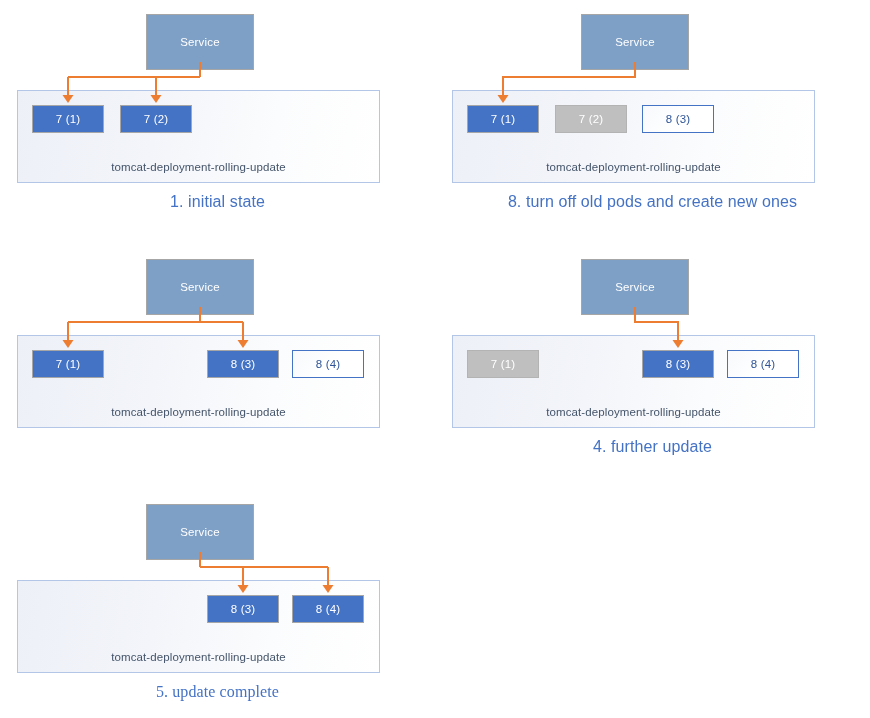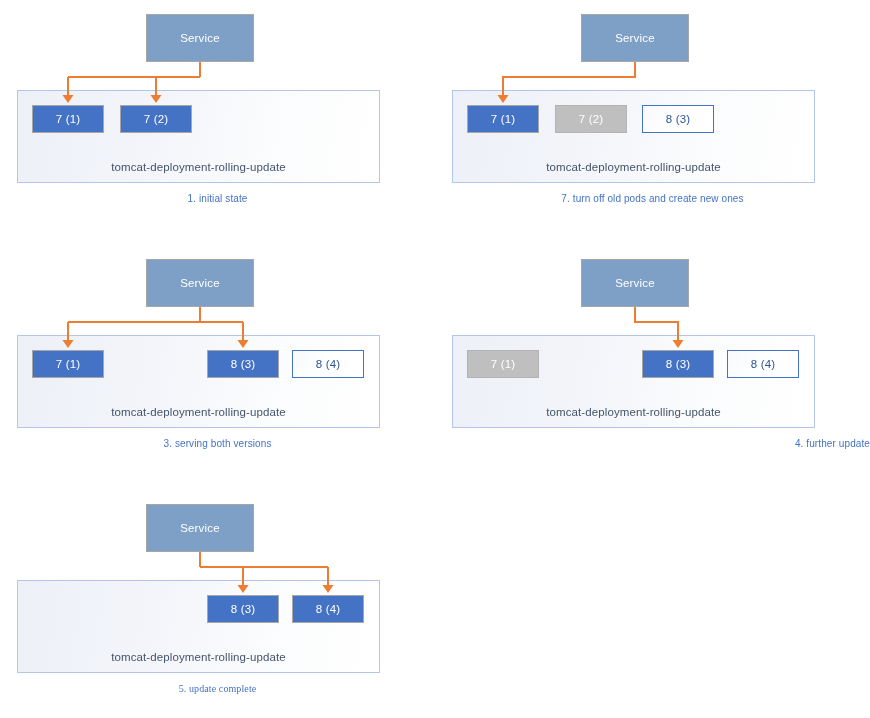--- a/index.html
+++ b/index.html
@@ -24,21 +24,21 @@
     left: 0;
     top: 0;
     width: 435px;
     height: 230px;
   }
 
   
   .service-box {
     position: absolute;
     width: 108px;
-    height: 48px;
+    height: 56px;
     background: #7FA0C6;
     border: 1px solid #A6A6A6;
     box-sizing: border-box;
     color: #ffffff;
     font-size: 11.5px;
     display: flex;
     align-items: center;
     justify-content: center;
     letter-spacing: 0.2px;
   }
@@ -100,21 +100,21 @@
     pointer-events: none;
     overflow: visible;
   }
 
   
   .caption {
     position: absolute;
     left: 0;
     width: 435px;
     text-align: center;
-    font-size: 10px;
+    font-size: 16px;
     color: #4472C4;
     letter-spacing: 0.1px;
   }
 </style>
 </head>
 <body>
 
 <div id="root">
     <div class="panel" style="left: 0px; top: 0px;">
       <div class="stage">
@@ -141,57 +141,56 @@
           <div class="deployment-label">tomcat-deployment-rolling-update</div>
         </div>
         <div class="pod active" style="left: 32px; top: 105px;">7 (1)</div>
         <div class="pod terminating" style="left: 120px; top: 105px;">7 (2)</div>
         <div class="pod pending" style="left: 207px; top: 105px;">8 (3)</div>
         <div class="service-box" style="left: 146px; top: 14px;">Service</div>
         <svg class="connector" viewBox="0 0 435 230">
           <path d="M 200 62 L 200 77 L 68 77 L 68 96" stroke="#ED7D31" stroke-width="2" fill="none"></path>
           <polygon points="62.5,95 73.5,95 68,103" fill="#ED7D31"></polygon>
         </svg>
-        <div class="caption" style="top: 193px;">7. turn off old pods and create new ones</div>
+        <div class="caption" style="top: 193px;">8. turn off old pods and create new ones</div>
       </div>
     </div>
     <div class="panel" style="left: 0px; top: 245px;">
       <div class="stage">
         <div class="deployment" style="left: 17px; top: 90px; width: 363px; height: 93px;">
           <div class="deployment-label">tomcat-deployment-rolling-update</div>
         </div>
         <div class="pod active" style="left: 32px; top: 105px;">7 (1)</div>
         <div class="pod active" style="left: 207px; top: 105px;">8 (3)</div>
         <div class="pod pending" style="left: 292px; top: 105px;">8 (4)</div>
         <div class="service-box" style="left: 146px; top: 14px;">Service</div>
         <svg class="connector" viewBox="0 0 435 230">
           <line x1="200" y1="62" x2="200" y2="77" stroke="#ED7D31" stroke-width="2" fill="none"></line>
           <line x1="68" y1="77" x2="243" y2="77" stroke="#ED7D31" stroke-width="2" fill="none"></line>
           <line x1="68" y1="77" x2="68" y2="96" stroke="#ED7D31" stroke-width="2" fill="none"></line>
           <line x1="243" y1="77" x2="243" y2="96" stroke="#ED7D31" stroke-width="2" fill="none"></line>
           <polygon points="62.5,95 73.5,95 68,103" fill="#ED7D31"></polygon>
           <polygon points="237.5,95 248.5,95 243,103" fill="#ED7D31"></polygon>
         </svg>
-        <div class="caption" style="top: 193px;">3. serving both versions</div>
       </div>
     </div>
     <div class="panel" style="left: 435px; top: 245px;">
       <div class="stage">
         <div class="deployment" style="left: 17px; top: 90px; width: 363px; height: 93px;">
           <div class="deployment-label">tomcat-deployment-rolling-update</div>
         </div>
         <div class="pod terminating" style="left: 32px; top: 105px;">7 (1)</div>
         <div class="pod active" style="left: 207px; top: 105px;">8 (3)</div>
         <div class="pod pending" style="left: 292px; top: 105px;">8 (4)</div>
         <div class="service-box" style="left: 146px; top: 14px;">Service</div>
         <svg class="connector" viewBox="0 0 435 230">
           <path d="M 200 62 L 200 77 L 243 77 L 243 96" stroke="#ED7D31" stroke-width="2" fill="none"></path>
           <polygon points="237.5,95 248.5,95 243,103" fill="#ED7D31"></polygon>
         </svg>
-        <div class="caption" style="top: 193px; text-align: right;">4. further update</div>
+        <div class="caption" style="top: 193px;">4. further update</div>
       </div>
     </div>
     <div class="panel" style="left: 0px; top: 490px;">
       <div class="stage">
         <div class="deployment" style="left: 17px; top: 90px; width: 363px; height: 93px;">
           <div class="deployment-label">tomcat-deployment-rolling-update</div>
         </div>
         <div class="pod active" style="left: 207px; top: 105px;">8 (3)</div>
         <div class="pod active" style="left: 292px; top: 105px;">8 (4)</div>
         <div class="service-box" style="left: 146px; top: 14px;">Service</div>

